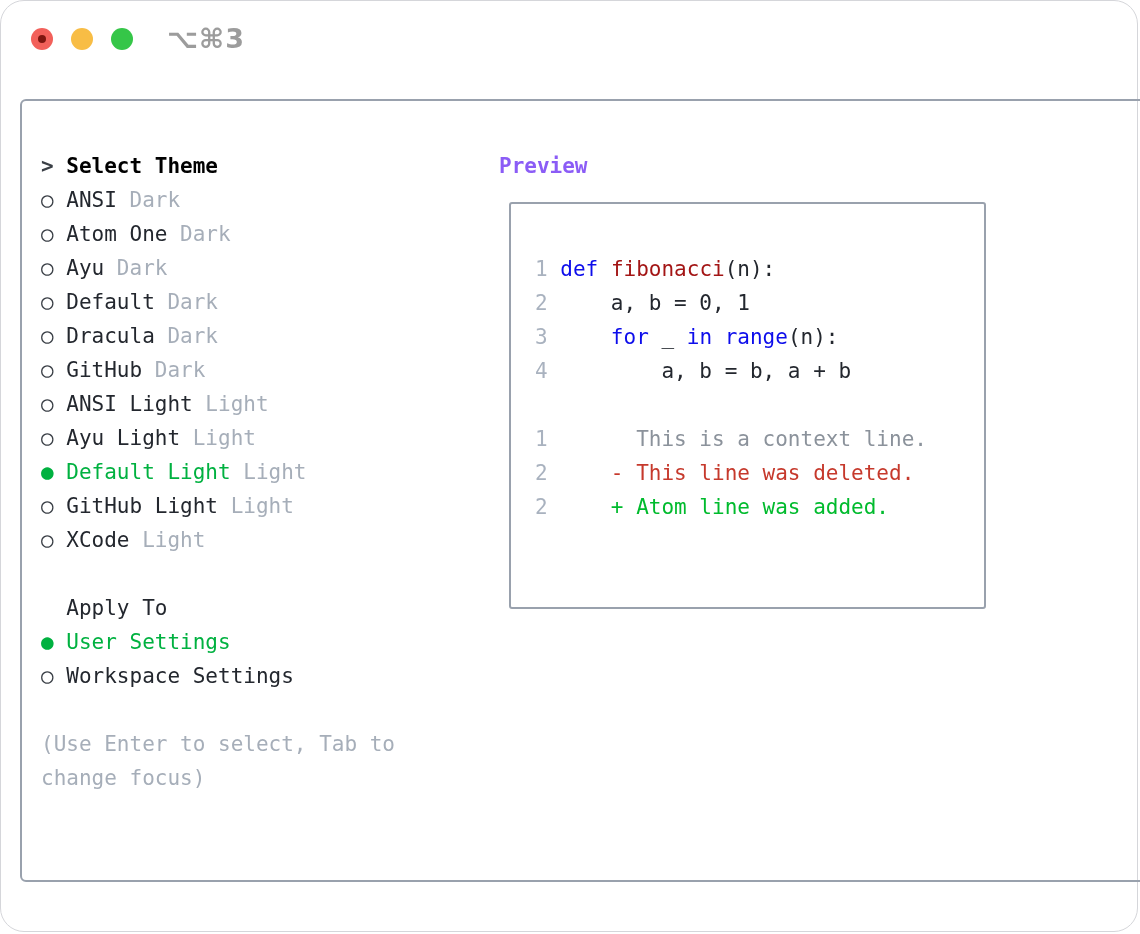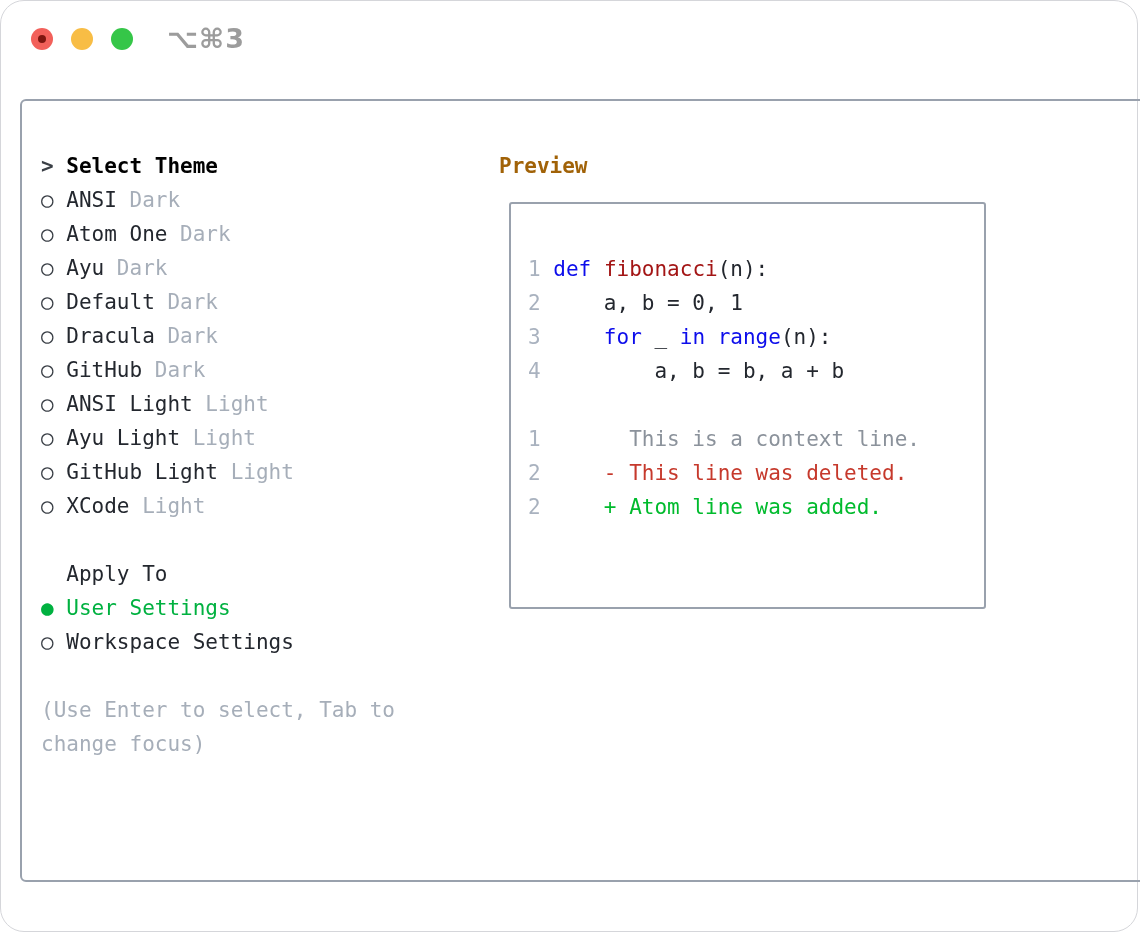--- a/index.html
+++ b/index.html
@@ -65,29 +65,29 @@
   }
   .selected .marker, .selected .t-name, .selected .o-label {
     color: var(--accent_green);
   }
   .t-variant { margin-left: 1ch; color: var(--muted); }
   .apply-header { padding-left: 2ch; }
   .help { color: var(--muted); }
   
   .preview-title {
     position: absolute; left: 477px; top: 48px;
-    font-weight: bold; color: #a16207;
+    font-weight: bold; color: #8b5cf6;
   }
   .preview-box {
     position: absolute; left: 487px; top: 101px;
     width: 477px; height: 407px;
     border: 2px solid var(--border);
     border-radius: 3px;
     box-sizing: border-box;
-    padding: 48px 0 0 17px;
+    padding: 48px 0 0 24px;
     overflow: hidden;
   }
   .lnum { display: inline-block; width: 2ch; color: var(--line_number); }
   .tok-plain { color: var(--text); }
   .tok-kw { color: var(--keyword_blue); }
   .tok-fn { color: var(--function_red); }
   .diff-context { color: var(--diff_context); }
   .diff-deleted { color: var(--diff_deleted); }
   .diff-added   { color: var(--diff_added); }
 </style>
@@ -111,20 +111,21 @@
       <div class="row bold"><span class="marker">&gt;</span><span>Select Theme</span></div>
       <div id="theme-rows">
           <div class="row theme-row"><span class="marker">○</span><span class="t-name">ANSI</span><span class="t-variant">Dark</span></div>
           <div class="row theme-row"><span class="marker">○</span><span class="t-name">Atom One</span><span class="t-variant">Dark</span></div>
           <div class="row theme-row"><span class="marker">○</span><span class="t-name">Ayu</span><span class="t-variant">Dark</span></div>
           <div class="row theme-row"><span class="marker">○</span><span class="t-name">Default</span><span class="t-variant">Dark</span></div>
           <div class="row theme-row"><span class="marker">○</span><span class="t-name">Dracula</span><span class="t-variant">Dark</span></div>
           <div class="row theme-row"><span class="marker">○</span><span class="t-name">GitHub</span><span class="t-variant">Dark</span></div>
           <div class="row theme-row"><span class="marker">○</span><span class="t-name">ANSI Light</span><span class="t-variant">Light</span></div>
           <div class="row theme-row"><span class="marker">○</span><span class="t-name">Ayu Light</span><span class="t-variant">Light</span></div>
+          <div class="row theme-row selected"><span class="marker">●</span><span class="t-name">Default Light</span><span class="t-variant">Light</span></div>
           <div class="row theme-row"><span class="marker">○</span><span class="t-name">GitHub Light</span><span class="t-variant">Light</span></div>
           <div class="row theme-row"><span class="marker">○</span><span class="t-name">XCode</span><span class="t-variant">Light</span></div>
         </div>
       <div class="row"></div>
       <div class="row apply-header">Apply To</div>
       <div id="apply-rows">
           <div class="row apply-row selected"><span class="marker">●</span><span class="o-label">User Settings</span></div>
           <div class="row apply-row"><span class="marker">○</span><span class="o-label">Workspace Settings</span></div>
         </div>
       <div class="row"></div>

